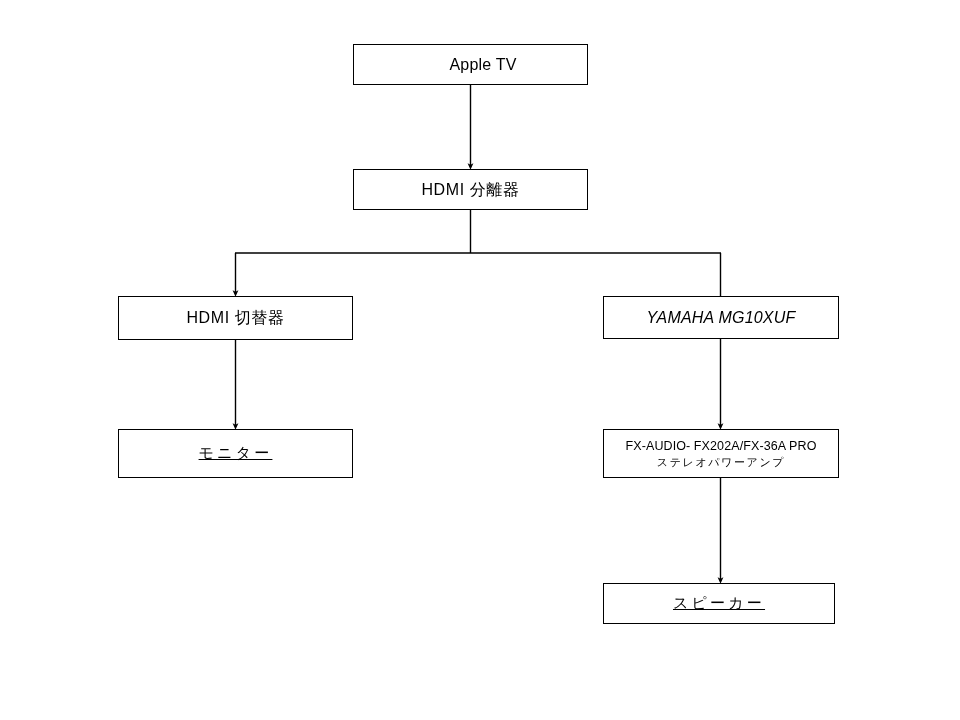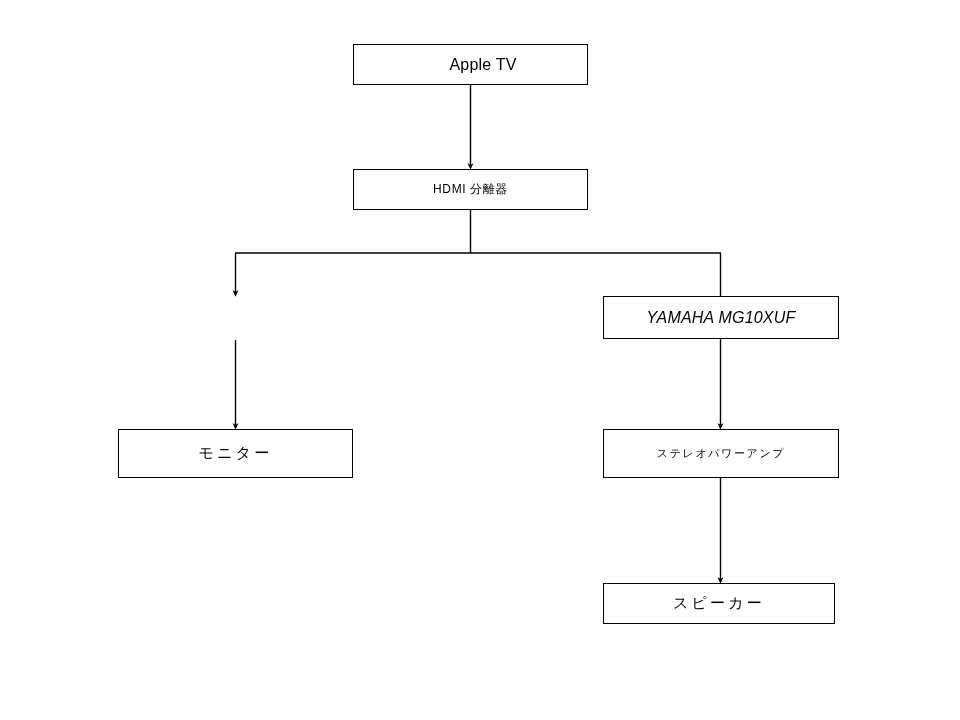--- a/index.html
+++ b/index.html
@@ -46,27 +46,28 @@
     display: block;
     white-space: pre;
   }
   
   .lbl-latin {
     font-size: 16px;
     letter-spacing: 0.2px;
   }
   
   .lbl-jp {
-    font-size: 12px;
+    font-size: 16px;
     letter-spacing: 0.6px;
   }
   
   .lbl-kata {
     font-size: 15px;
     letter-spacing: 3.2px;
+    text-decoration: underline;
   }
   .lbl-small {
     font-size: 12.5px;
     letter-spacing: 0.1px;
   }
   .lbl-small-kata {
     font-size: 11px;
     letter-spacing: 1.6px;
   }
   
@@ -107,31 +108,35 @@
   </svg>
 
   <div class="node" id="node-apple-tv">
     <span class="node-label lbl-latin">Apple TV</span>
   </div>
 
   <div class="node" id="node-hdmi-sep">
     <span class="node-label lbl-jp">HDMI 分離器</span>
   </div>
 
+  <div class="node" id="node-hdmi-sw">
+    <span class="node-label lbl-jp">HDMI 切替器</span>
+  </div>
 
   <div class="node" id="node-yamaha">
     <span class="node-label lbl-latin">YAMAHA MG10XUF</span>
   </div>
 
   <div class="node" id="node-monitor">
     <span class="node-label lbl-kata">モニター</span>
   </div>
 
   <div class="node" id="node-amp">
     <span>
+      <span class="node-label lbl-small">FX-AUDIO- FX202A/FX-36A PRO</span>
       <span class="node-label lbl-small-kata">ステレオパワーアンプ</span>
     </span>
   </div>
 
   <div class="node" id="node-speaker">
     <span class="node-label lbl-kata">スピーカー</span>
   </div>
 
 </div>
 

